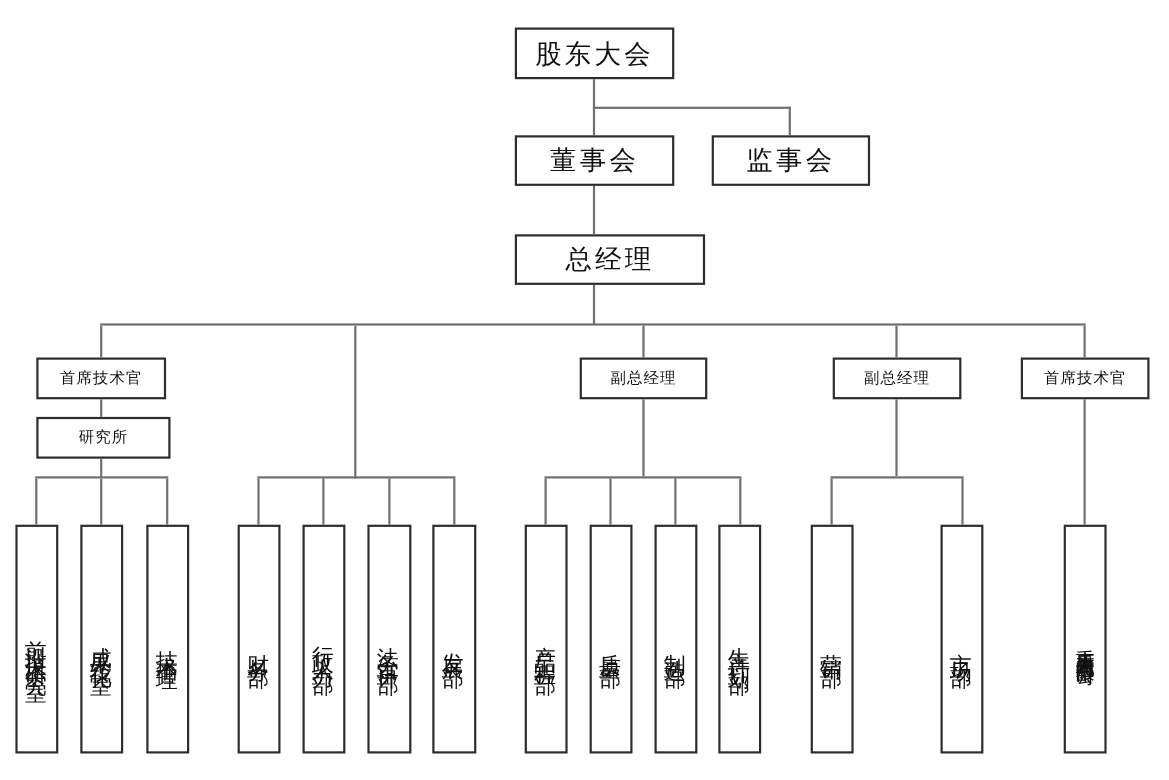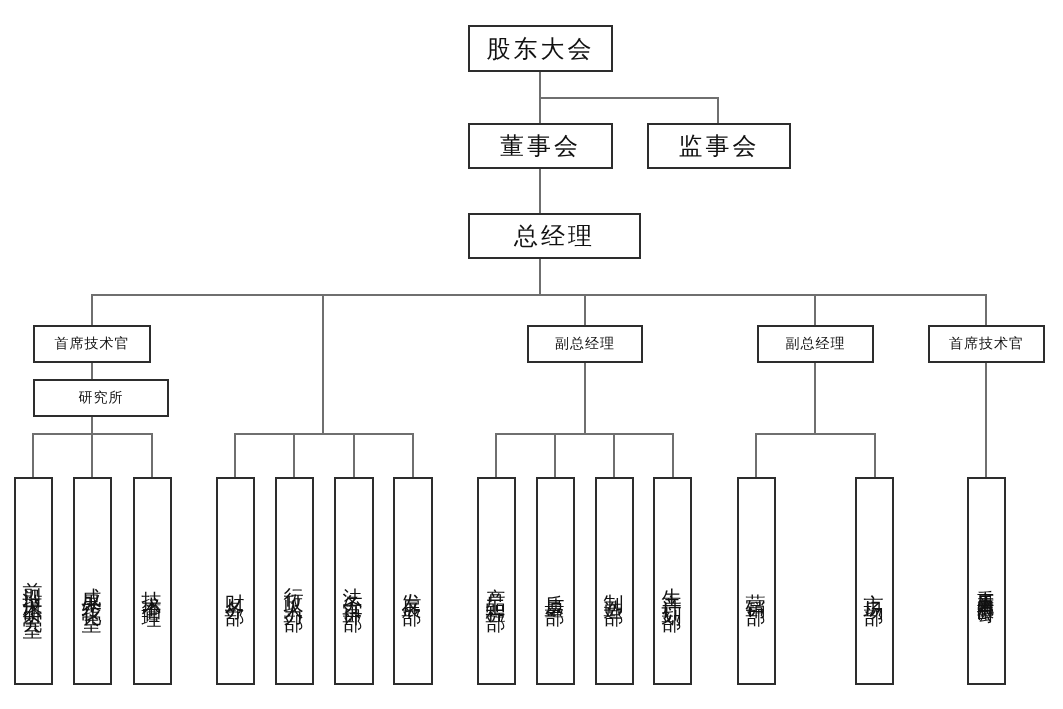--- a/index.html
+++ b/index.html
@@ -88,21 +88,21 @@
 
   <div class="node lg" style="left:468px;top:25px;width:145px;height:47px;">股东大会</div>
   <div class="node lg" style="left:468px;top:123px;width:145px;height:46px;text-align:right;">董事会</div>
   <div class="node lg" style="left:647px;top:123px;width:144px;height:46px;">监事会</div>
   <div class="node lg" style="left:468px;top:213px;width:173px;height:46px;">总经理</div>
 
   <div class="node md" style="left:33px;top:325px;width:118px;height:38px;">首席技术官</div>
   <div class="node md" style="left:527px;top:325px;width:116px;height:38px;">副总经理</div>
   <div class="node md" style="left:757px;top:325px;width:117px;height:38px;">副总经理</div>
   <div class="node md" style="left:928px;top:325px;width:117px;height:38px;">首席技术官</div>
-  <div class="node md" style="left:33px;top:379px;width:136px;height:38px;">研究所</div>
+  <div class="node md" style="left:33px;top:379px;width:122px;height:38px;">研究所</div>
 
   <div class="node vnode" style="left:14px;top:477px;width:39px;height:208px;">前沿技术研究室</div>
   <div class="node vnode" style="left:73px;top:477px;width:39px;height:208px;">成果转化室</div>
   <div class="node vnode" style="left:133px;top:477px;width:39px;height:208px;">技术管理</div>
 
   <div class="node vnode" style="left:216px;top:477px;width:39px;height:208px;">财务部</div>
   <div class="node vnode" style="left:275px;top:477px;width:39px;height:208px;">行政人力部</div>
   <div class="node vnode" style="left:334px;top:477px;width:40px;height:208px;">法务审计部</div>
   <div class="node vnode" style="left:393px;top:477px;width:40px;height:208px;">发展部</div>
 

